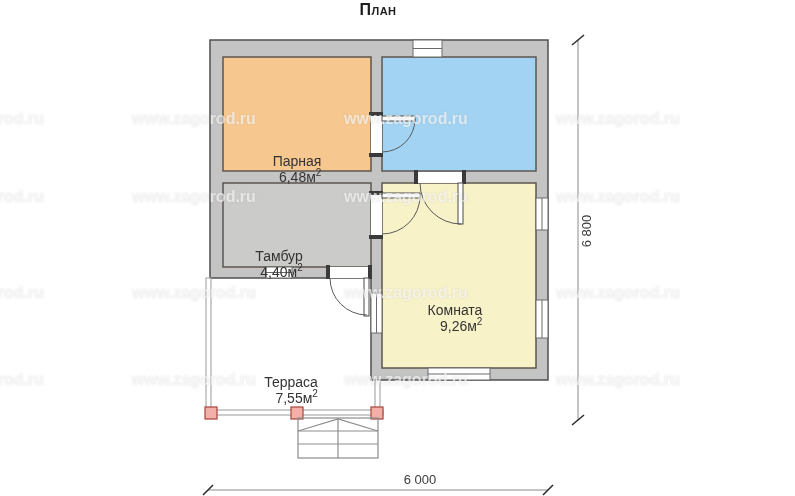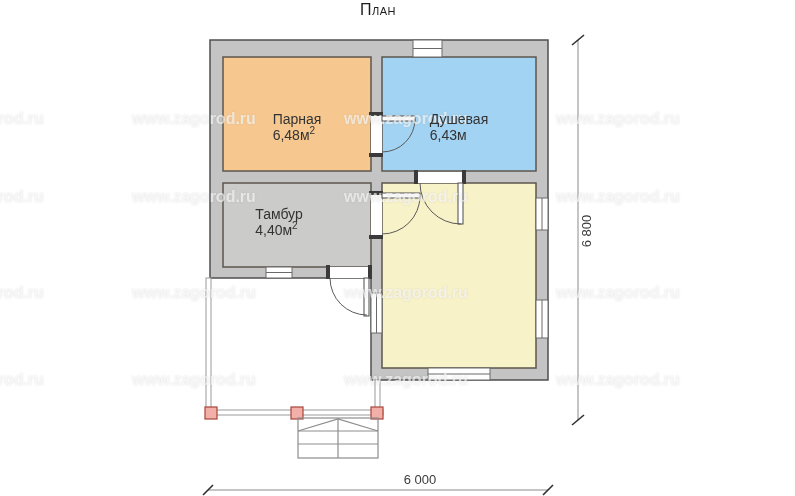--- a/index.html
+++ b/index.html
@@ -22,25 +22,25 @@
   .dim{stroke:#8a8a8a;stroke-width:1;}
   .dim-tick{stroke:#2f2f2f;stroke-width:1.6;}
   .wm-layer{position:absolute;left:0;top:0;width:100%;height:100%;pointer-events:none;}
   .wm{
     position:absolute;font-size:16px;font-weight:bold;white-space:nowrap;
     color:rgba(255,255,255,0.62);text-shadow:0 0 2px rgba(150,150,150,0.30);
     transform:translateY(-50%);
   }
   .plan-title{
     position:absolute;left:378px;top:1px;transform:translateX(-50%);
-    font-size:16px;font-weight:normal;font-variant:small-caps;color:#1d1d1d;letter-spacing:0.5px;
+    font-size:16px;font-weight:bold;font-variant:small-caps;color:#1d1d1d;letter-spacing:0.5px;
   }
   .room-label{
     position:absolute;transform:translate(-50%,-50%);
-    text-align:left;font-size:14px;line-height:16px;color:#333333;white-space:nowrap;
+    text-align:right;font-size:14px;line-height:16px;color:#333333;white-space:nowrap;margin-top:42px;
   }
   .room-label sup{font-size:10px;line-height:0;}
   .dim-label{position:absolute;font-size:13px;color:#3c3c3c;white-space:nowrap;}
   .dim-label.horiz{left:378px;top:479px;transform:translate(-50%,-50%);margin-left:42px;}
   .dim-label.vert{left:586px;top:231px;transform:translate(-50%,-50%) rotate(-90deg);}
 </style>
 </head>
 <body>
 
 <div class="stage">
@@ -163,25 +163,29 @@
     <div class="wm" style="left:344px;top:380px">www.zagorod.ru</div>
     <div class="wm" style="left:556px;top:380px">www.zagorod.ru</div>
   </div>
 
   <div class="plan-title">План</div>
 
   <div class="room-label" style="left:297px;top:127px">
     <div>Парная</div>
     <div><span>6,48м</span><sup>2</sup></div>
   </div>
-  <div class="room-label" style="left:459px;top:127px">
-    <div>Душевая</div>
-    <div><span>6,43м</span><sup></sup></div>
-  </div>
   <div class="room-label" style="left:279px;top:222px">
     <div>Тамбур</div>
     <div><span>4,40м</span><sup>2</sup></div>
+  </div>
+  <div class="room-label" style="left:455px;top:276px">
+    <div>Комната</div>
+    <div><span>9,26м</span><sup>2</sup></div>
+  </div>
+  <div class="room-label" style="left:291px;top:348px">
+    <div>Терраса</div>
+    <div><span>7,55м</span><sup>2</sup></div>
   </div>
 
   <div class="dim-label horiz">6 000</div>
   <div class="dim-label vert">6 800</div>
 
 </div>
 
 </body></html>

